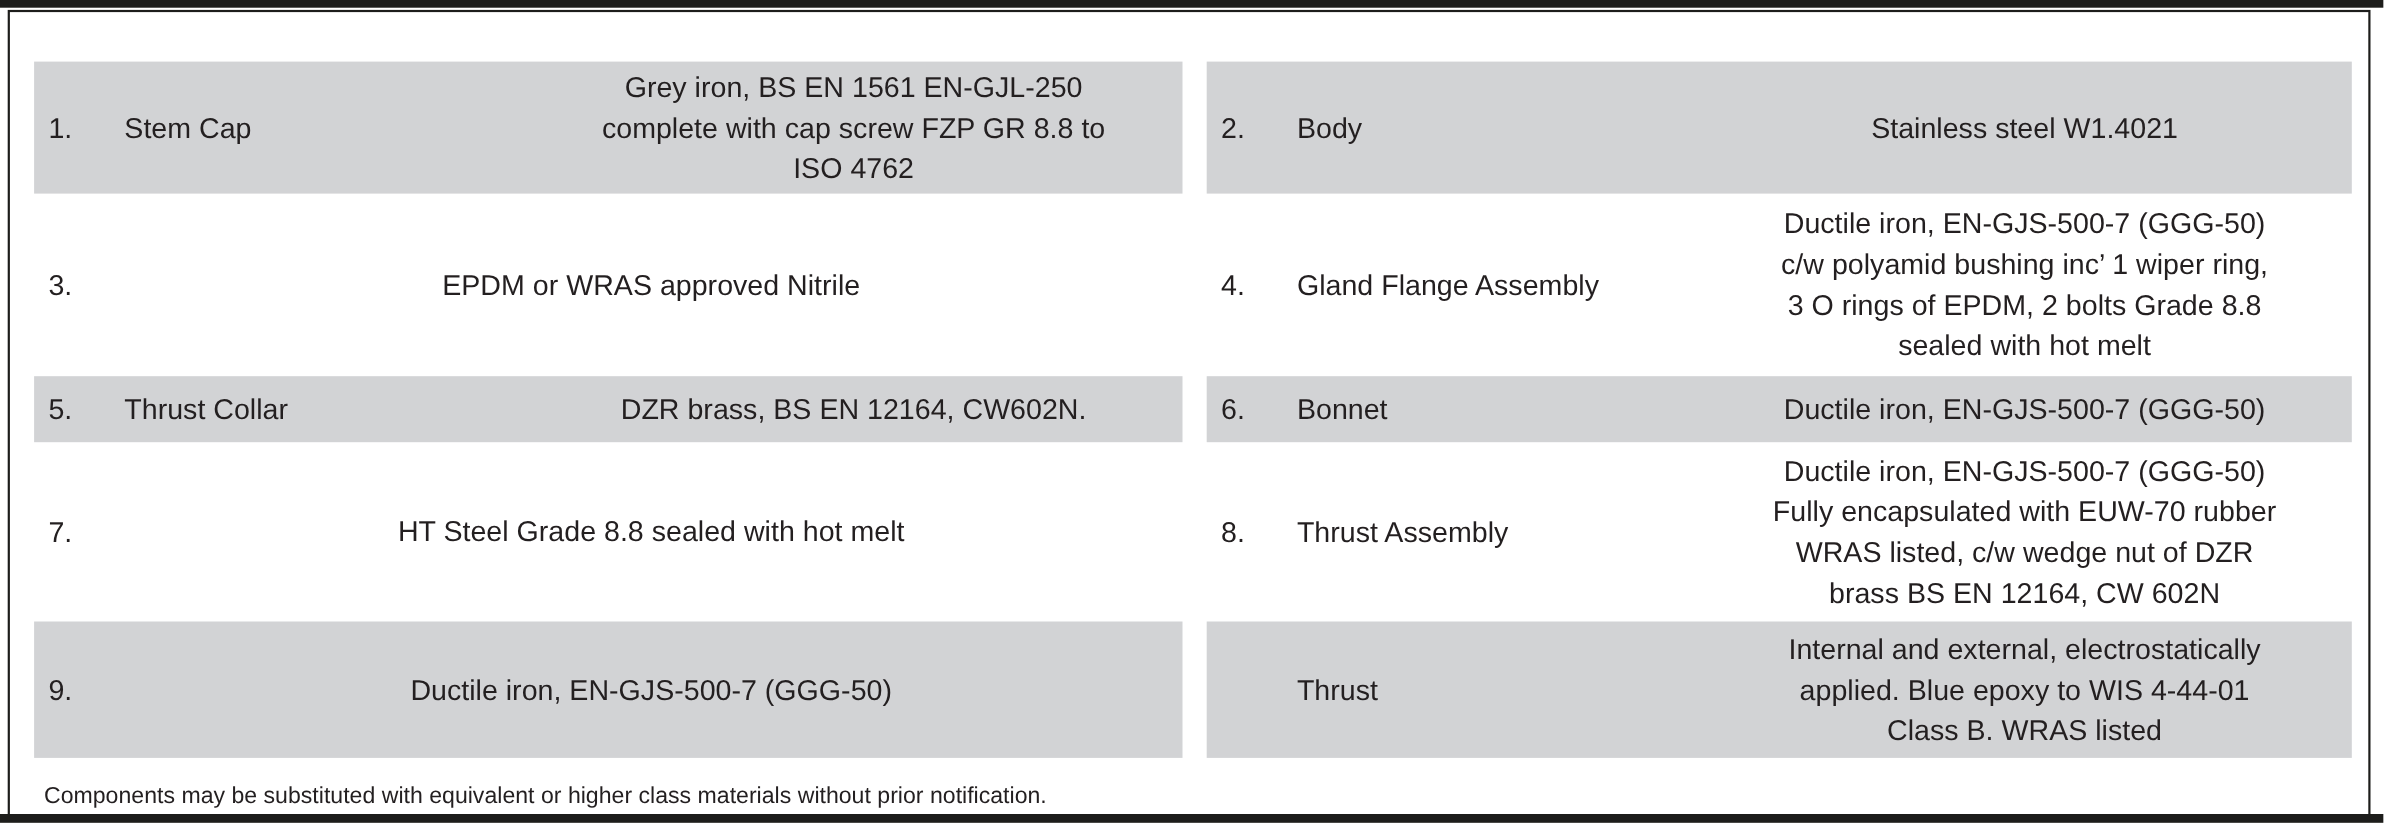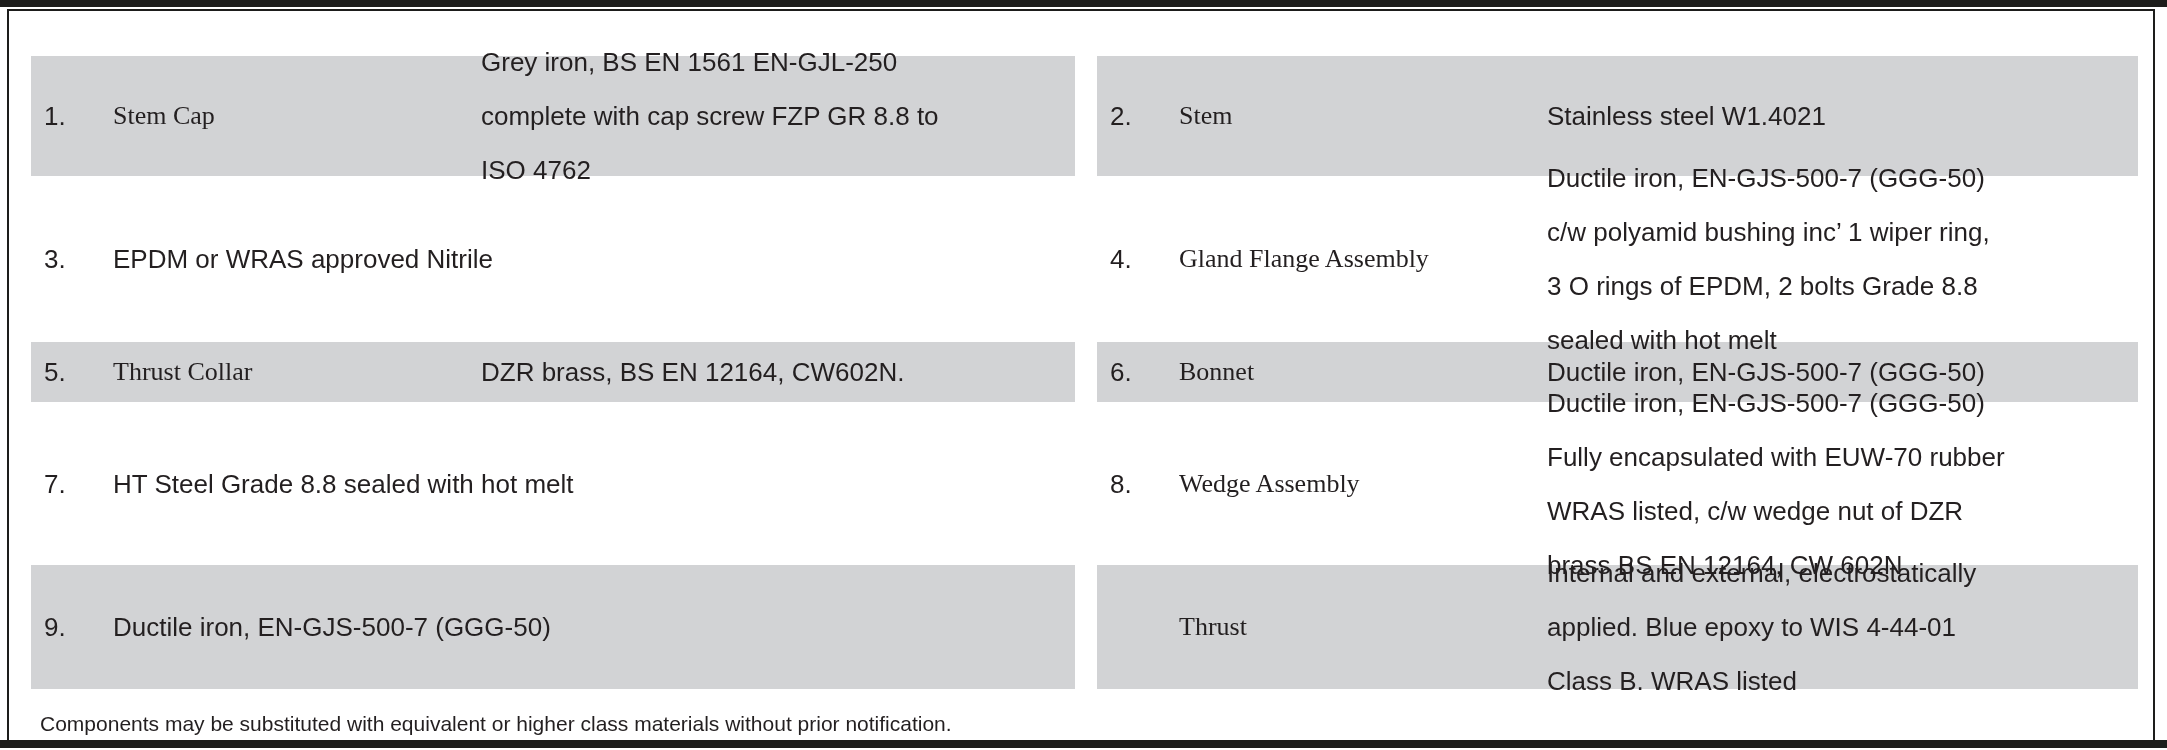--- a/index.html
+++ b/index.html
@@ -56,28 +56,28 @@
     flex: 0 0 82px;
     padding-left: 13px;
     box-sizing: border-box;
     font-size: 26px;
     line-height: 38px;
   }
   .c-name {
     flex: 0 0 368px;
     font-size: 26px;
     line-height: 38px;
-    font-family: Liberation Serif, serif;
   }
   .c-desc {
     flex: 1 1 auto;
     font-size: 26px;
-    line-height: 54px;
+    line-height: 37px;
     white-space: pre-line;
     padding-right: 4px;
+    text-align: center;
   }
   .footnote {
     position: absolute;
     left: 31px;
     top: 691px;
     height: 44px;
     display: flex;
     align-items: center;
     font-size: 21px;
     line-height: 26px;
@@ -116,39 +116,39 @@
       </div>
       <div class="row shade h-e">
         <div class="c-num">9.</div>
         <div class="c-desc">Ductile iron, EN-GJS-500-7 (GGG-50)</div>
       </div>
     </div>
 
     <div class="tbl right">
       <div class="row shade h-a">
         <div class="c-num">2.</div>
-        <div class="c-name">Stem</div>
+        <div class="c-name">Body</div>
         <div class="c-desc">Stainless steel W1.4021</div>
       </div>
       <div class="row h-b">
         <div class="c-num">4.</div>
         <div class="c-name">Gland Flange Assembly</div>
         <div class="c-desc">Ductile iron, EN-GJS-500-7 (GGG-50)
 c/w polyamid bushing inc’ 1 wiper ring,
 3 O rings of EPDM, 2 bolts Grade 8.8
 sealed with hot melt</div>
       </div>
       <div class="row shade h-c">
         <div class="c-num">6.</div>
         <div class="c-name">Bonnet</div>
         <div class="c-desc">Ductile iron, EN-GJS-500-7 (GGG-50)</div>
       </div>
       <div class="row h-d">
         <div class="c-num">8.</div>
-        <div class="c-name">Wedge Assembly</div>
+        <div class="c-name">Thrust Assembly</div>
         <div class="c-desc">Ductile iron, EN-GJS-500-7 (GGG-50)
 Fully encapsulated with EUW-70 rubber
 WRAS listed, c/w wedge nut of DZR
 brass BS EN 12164, CW 602N</div>
       </div>
       <div class="row shade h-e">
         <div class="c-num"></div>
         <div class="c-name">Thrust</div>
         <div class="c-desc">Internal and external, electrostatically
 applied. Blue epoxy to WIS 4-44-01

